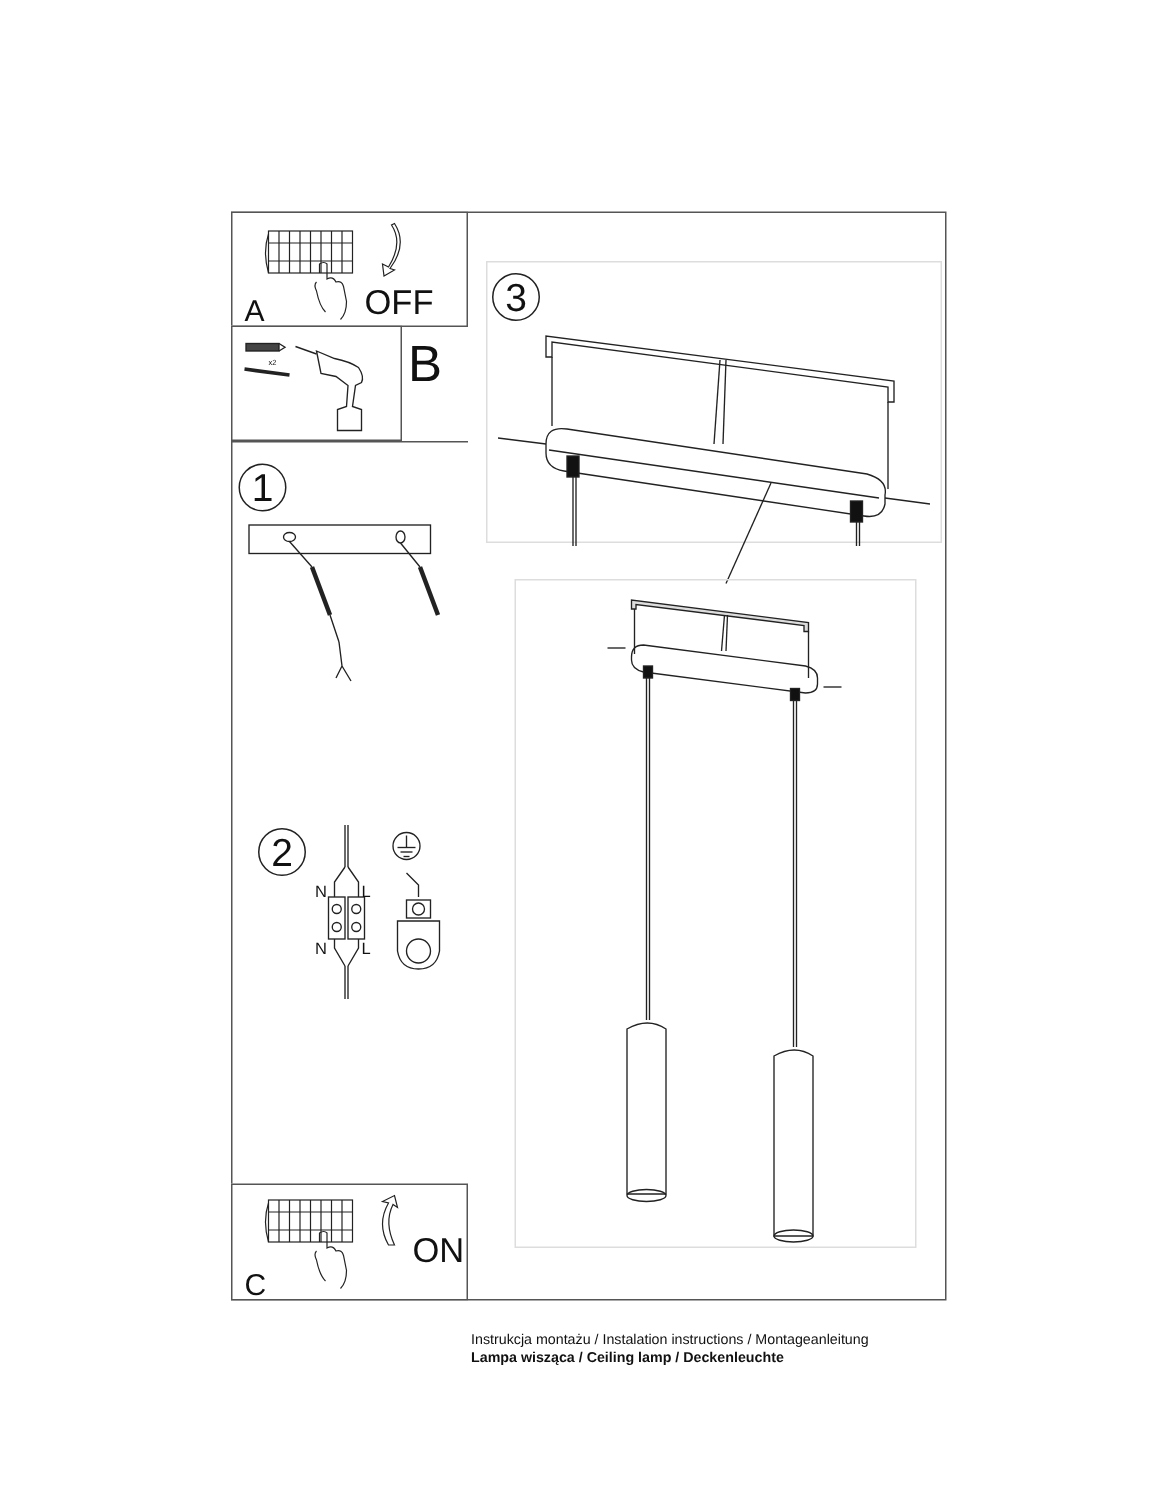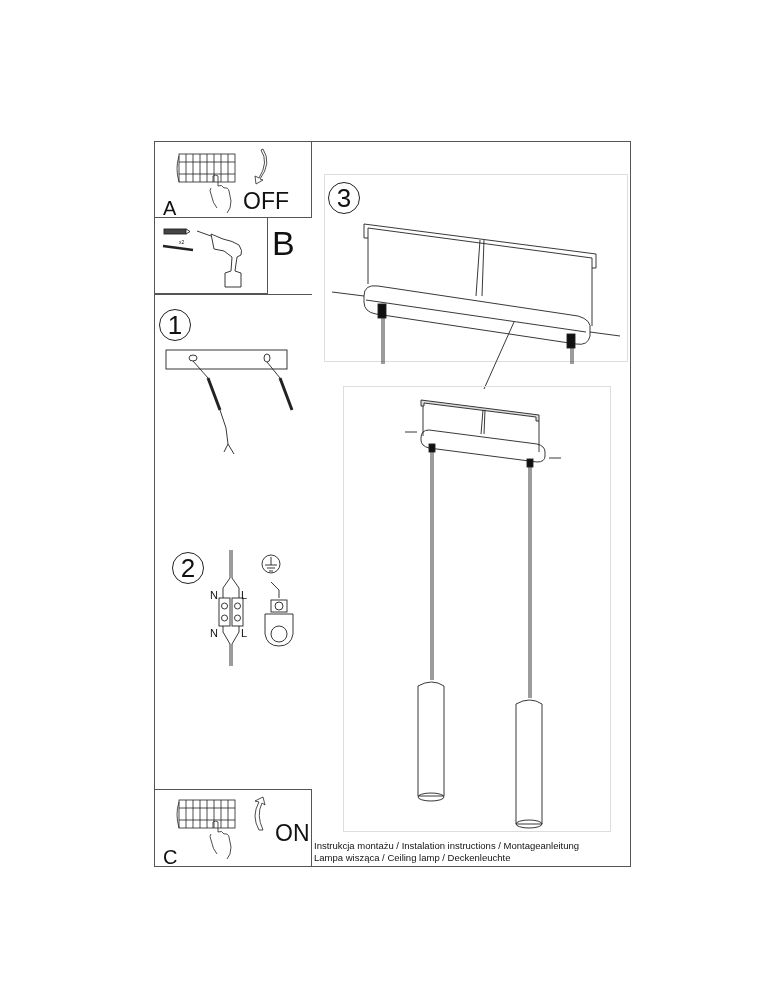--- a/index.html
+++ b/index.html
@@ -5,21 +5,21 @@
   html,body{margin:0;padding:0;background:#fff;}
   body{width:774px;height:1000px;position:relative;overflow:hidden;font-family:"Liberation Sans",sans-serif;color:#111;}
   .abs{position:absolute;}
   .frame{position:absolute;left:154px;top:141px;width:477px;height:726px;border:1px solid #555;box-sizing:border-box;}
   .box{position:absolute;border:1px solid #555;box-sizing:border-box;background:#fff;}
   .panel3{position:absolute;border:1px solid #ddd;box-sizing:border-box;}
   .letter{position:absolute;font-size:20px;line-height:1;}
   .bigletter{position:absolute;font-size:34px;line-height:1;}
   .state{position:absolute;font-size:23px;line-height:1;}
   .step{position:absolute;width:30px;height:30px;border:1.3px solid #222;border-radius:50%;font-size:26px;line-height:30px;text-align:center;box-sizing:content-box;}
-  .caption{position:absolute;left:314px;font-size:9.5px;line-height:12px;white-space:nowrap;}
+  .caption{position:absolute;left:314px;font-size:9.5px;line-height:12px;white-space:nowrap;margin-top:48px;}
   svg{position:absolute;overflow:visible;}
   .wl{position:absolute;font-size:11px;line-height:1;}
 </style>
 </head>
 <body>
 
 <div class="frame"></div>
 
 <div class="box" style="left:154px;top:141px;width:158px;height:77px;">
   <svg width="158" height="77">
@@ -173,13 +173,13 @@
     <path d="M75 300 q14 -8 26 0 v110 h-26 z"></path>
     <ellipse cx="88" cy="411" rx="13" ry="4"></ellipse>
     <path d="M173 318 q14 -8 26 0 v120 h-26 z"></path>
     <ellipse cx="186" cy="438" rx="13" ry="4"></ellipse>
     <line x1="62" y1="46" x2="74" y2="46"></line>
       <line x1="206" y1="72" x2="218" y2="72"></line>
   </g>
 </svg>
 
 <div class="caption" style="top:840px;">Instrukcja montażu / Instalation instructions / Montageanleitung</div>
-<div class="caption" style="top:852px;">Lampa wisząca / Ceiling lamp / Deckenleuchte</div>
+<div class="caption" style="top:852px;font-weight:bold;">Lampa wisząca / Ceiling lamp / Deckenleuchte</div>
 
 </body></html>

